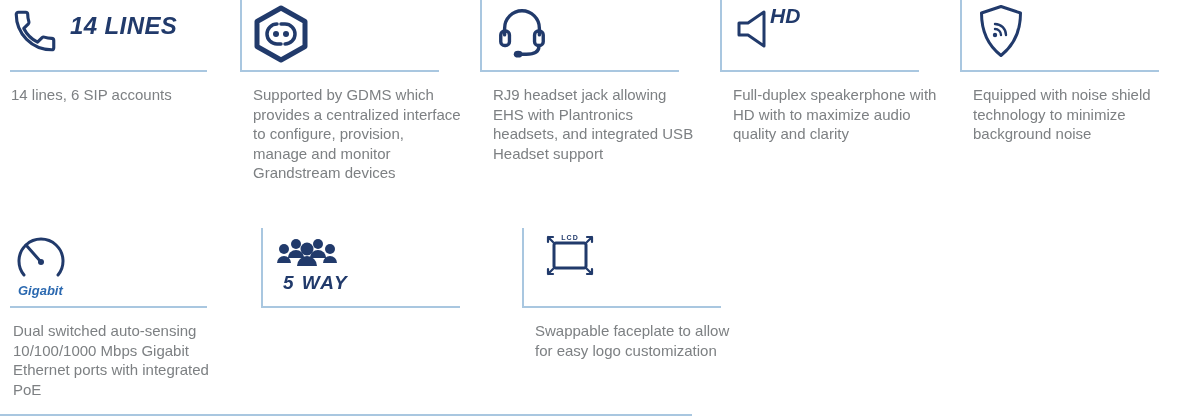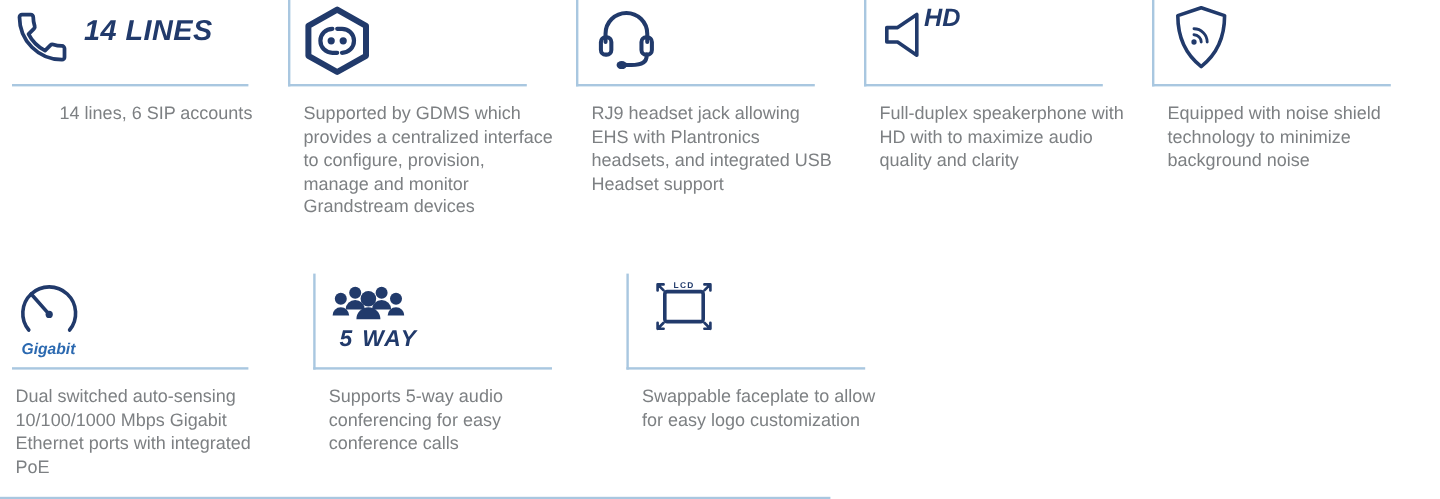--- a/index.html
+++ b/index.html
@@ -20,21 +20,21 @@
   .icon-area { display:flex; align-items:flex-start; }
   .row1 .icon-area { height:70px; }
   .row2 .icon-area { height:78px; padding-top:4px; }
   .icon-area.col { flex-direction:column; }
   .icon-area.rel { position:relative; }
 
   .hr { height:2px; background:#a9c7e0; width:199px; }
   .cell-first .hr { margin-left:10px; width:197px; }
 
   .text { margin:13px 0 0 13px; width:208px; font-size:15px; line-height:19.5px; color:#7d8083; }
-  .cell-first.row1cell .text { margin-left:26px;text-align:center; }
+  .cell-first.row1cell .text { margin-left:11px; }
 
   .badge-lines { font-style:italic; font-weight:700; font-size:24px; color:#213a6b; margin:12px 0 0 10px; letter-spacing:.4px; white-space:nowrap; }
   .badge-hd { position:absolute; left:50px; top:4px; font-style:italic; font-weight:700; font-size:21px; color:#213a6b; }
   .badge-gigabit { font-style:italic; font-weight:700; font-size:13px; color:#2b69b0; margin:3px 0 0 18px; }
   .badge-5way { font-style:italic; font-weight:700; font-size:19px; color:#213a6b; letter-spacing:1.5px; margin:4px 0 0 22px; }
 
   .i-phone   { margin:6px 0 0 10px; }
   .i-gdms    { margin:5px 0 0 12px; }
   .i-headset { margin:4px 0 0 14px; }
   .i-speaker { margin:8px 0 0 14px; }
@@ -145,21 +145,20 @@
               <path d="M0 27a7 7 0 0 1 14 0z"></path>
             <circle cx="53" cy="13" r="5"></circle>
               <path d="M46 27a7 7 0 0 1 14 0z"></path>
             <circle cx="30" cy="13" r="6.5"></circle>
               <path d="M20 30a10 10 0 0 1 20 0z"></path>
           </g>
         </svg>
         <span class="badge-5way">5 WAY</span>
       </div>
       <div class="hr"></div>
-      <p class="text">Supports 5-way audio conferencing for easy conference calls</p>
     </div>
 
 
     <div class="cell vline">
       <div class="icon-area">
         <svg class="i-lcd" width="56" height="48" viewBox="0 0 56 48" fill="none" stroke="#213a6b">
           <text x="28" y="8" font-size="7" font-weight="bold" letter-spacing="1" fill="#213a6b" stroke="none" text-anchor="middle">LCD</text>
           <rect x="12" y="11" width="32" height="25" rx="2" stroke-width="3"></rect>
           <g stroke-width="2.2" stroke-linecap="round" stroke-linejoin="round">
             <path d="M11 10 6 5M6 10V5h5"></path>

